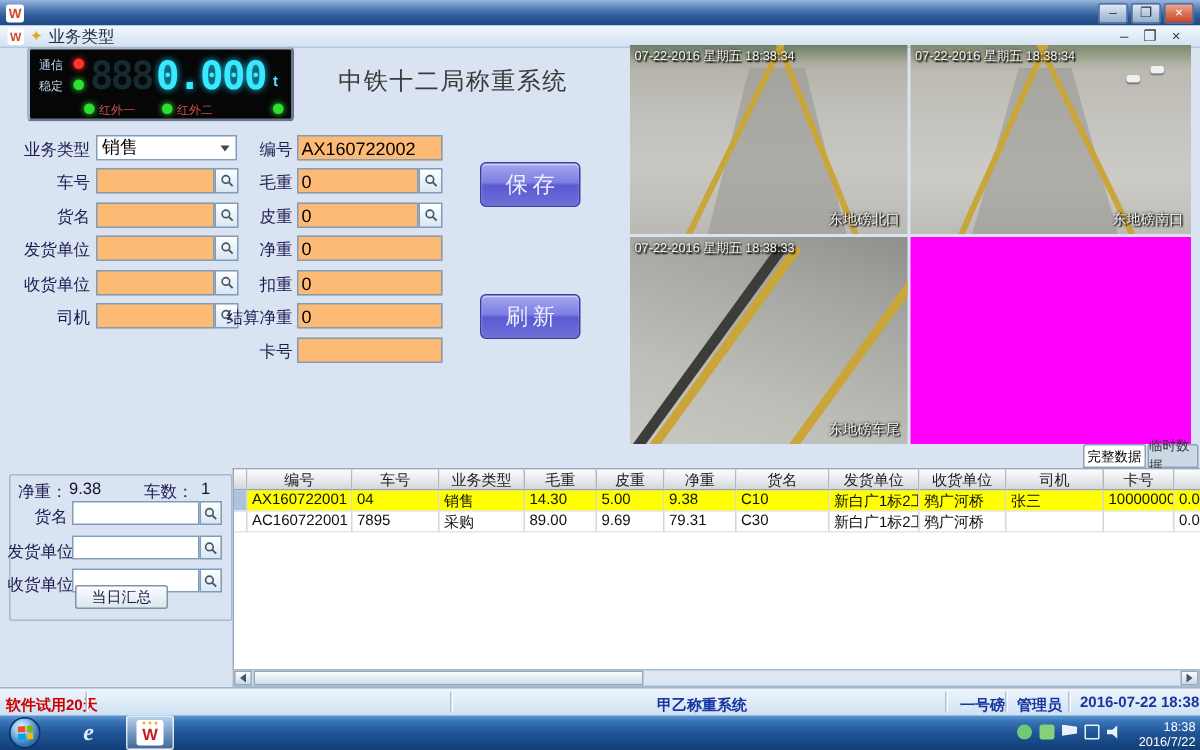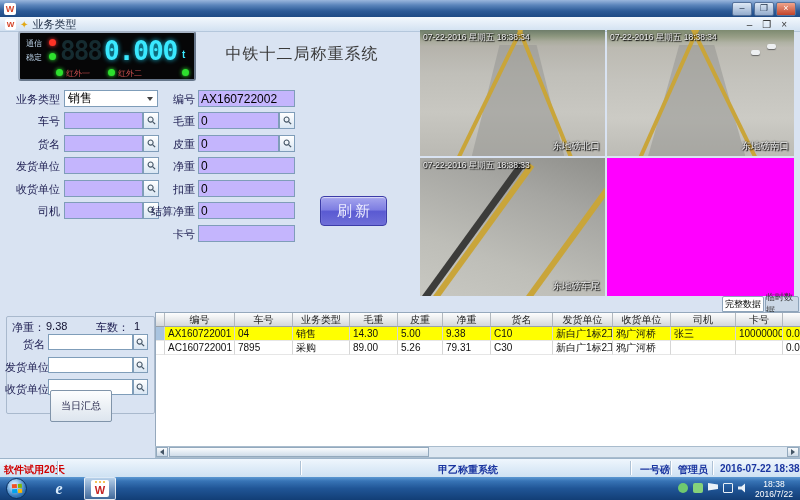--- a/index.html
+++ b/index.html
@@ -39,21 +39,21 @@
   .ledval{position:absolute;left:84px;top:3px;font:bold 26px "DejaVu Sans Mono",monospace;
     color:#3ae9ff;letter-spacing:-1px;text-shadow:0 0 5px #18c8e8}
   .ledunit{position:absolute;left:162px;top:16px;font-size:10px;color:#3ae9ff;font-weight:bold}
   .irlab{position:absolute;font-size:8px;color:#d05050;white-space:nowrap}
 
   
   .systitle{left:193px;top:44px;width:218px;text-align:center;font-size:16px;color:#3a3a3a;letter-spacing:1px}
 
   
   .flb{position:absolute;font-size:11px;color:#1c1c50;text-align:right;white-space:nowrap}
-  .inp{position:absolute;height:17px;box-sizing:border-box;border:1px solid #7f9db9;background:#c4b5fd;
+  .inp{position:absolute;height:17px;box-sizing:border-box;border:1px solid #7f9db9;background:#fdba74;
     font:12px "Liberation Sans","DejaVu Sans",sans-serif;padding:0 2px;outline:none}
   .sb{position:absolute;width:16px;height:17px;box-sizing:border-box;border:1px solid #7f9db9;
     background:linear-gradient(#ffffff,#d9e6f3);display:flex;align-items:center;justify-content:center;padding:0}
   .combo{position:absolute;left:64px;top:90px;width:94px;height:17px;box-sizing:border-box;
     border:1px solid #7f9db9;background:#fff;font-size:12px;display:flex;align-items:center;padding-left:3px}
   .combo .arr{margin-left:auto;margin-right:4px;width:0;height:0;border-left:3px solid transparent;
     border-right:3px solid transparent;border-top:4px solid #444}
 
   
   .abtn{position:absolute;left:320px;width:67px;height:30px;box-sizing:border-box;
@@ -88,21 +88,21 @@
   .tab.idle{background:#ccd8e6;color:#333}
 
   
   .gbox{left:6px;top:316px;width:147px;height:96px;border:1px solid #a9b9cd;border-radius:2px}
   .slb{position:absolute;font-size:11px;color:#1c1c50;text-align:right;white-space:nowrap}
   .sval{position:absolute;font-size:11px;color:#101030}
   .sinp{position:absolute;height:16px;box-sizing:border-box;border:1px solid #7f9db9;background:#fff;
     font:11px "Liberation Sans",sans-serif;padding:0 2px;outline:none}
   .ssb{position:absolute;width:15px;height:16px;box-sizing:border-box;border:1px solid #7f9db9;
     background:linear-gradient(#ffffff,#d9e6f3);display:flex;align-items:center;justify-content:center;padding:0}
-  .sumbtn{position:absolute;left:50px;top:390px;width:62px;height:32px;box-sizing:border-box;
+  .sumbtn{position:absolute;left:50px;top:390px;width:62px;height:16px;box-sizing:border-box;
     border:1px solid #8094aa;border-radius:2px;background:linear-gradient(#fcfdfe,#dde5ee);
     font-size:10px;color:#1a1a40;display:flex;align-items:center;justify-content:center;cursor:pointer}
 
   
   .grid{left:155px;top:312px;width:645px;height:134px;background:#fff;overflow:hidden;
     border-top:1px solid #95a8bc;border-left:1px solid #95a8bc}
   .tr{display:flex;width:672px;height:14px}
   .th,.td{box-sizing:border-box;flex:0 0 auto;font-size:10px;display:flex;align-items:center;
     white-space:nowrap;overflow:hidden}
   .th{justify-content:center;color:#222;background:linear-gradient(#fdfdfd,#e7e9eb 55%,#d3d7db);
@@ -141,21 +141,21 @@
   .wbtn{position:absolute;left:84px;top:0;width:32px;height:23px;box-sizing:border-box;border:1px solid rgba(255,255,255,.75);
     border-radius:2px;background:linear-gradient(rgba(255,255,255,.6),rgba(200,225,250,.25));
     display:flex;align-items:center;justify-content:center}
   .wic{width:18px;height:17px;background:#fff;border-radius:2px;position:relative;
     display:flex;align-items:flex-end;justify-content:center}
   .wic .w{color:#c42222;font-weight:bold;font-size:11px;line-height:13px}
   .wic .dots{position:absolute;top:1px;left:4px;width:2px;height:2px;border-radius:50%;background:#f0b020;
     box-shadow:4px 0 0 #f0b020,8px 0 0 #f0b020}
   .tray{position:absolute;right:52px;top:6px;display:flex;gap:5px;align-items:center}
   .ti{width:10px;height:10px;display:block}
-  .clock{position:absolute;right:3px;top:2px;width:46px;text-align:center;color:#fff;font-size:8.5px;line-height:10px}
+  .clock{position:absolute;right:3px;top:2px;width:46px;text-align:right;color:#fff;font-size:8.5px;line-height:10px}
 
   
   .wm{left:232px;top:222px;width:345px;height:84px;z-index:40;pointer-events:none}
   .wmtext{position:absolute;left:90px;top:2px;font-size:58px;line-height:76px;letter-spacing:2px;
     color:rgba(142,188,228,.68);text-shadow:0 0 1px rgba(255,255,255,.5);white-space:nowrap}
 </style>
 </head>
 <body>
 
 <div class="screen">
@@ -274,20 +274,21 @@
 
   <span class="flb" style="left:133px;top:182px;width:62px">扣重</span>
   <input class="inp" style="left: 198px; top: 180px; width: 97px;" value="0">
 
   <span class="flb" style="left:133px;top:204px;width:62px">结算净重</span>
   <input class="inp" style="left: 198px; top: 202px; width: 97px;" value="0">
 
   <span class="flb" style="left:133px;top:227px;width:62px">卡号</span>
   <input class="inp" style="left: 198px; top: 225px; width: 97px;" value="">
 
+  <div class="abtn" style="top:108px">保存</div>
   <div class="abtn" style="top:196px">刷新</div>
 
   <div class="abs cams">
     <div class="cam cam1">
       <div class="deck" style="left:28%;top:12%;width:50%;height:88%;clip-path:polygon(30% 0,70% 0,100% 100%,0 100%)"></div>
       <div class="ystripe" style="left:30%;transform:rotate(26deg)"></div>
       <div class="ystripe" style="left:72%;transform:rotate(-22deg)"></div>
       <span class="ts">07-22-2016 星期五 18:38:34</span>
       <span class="cl">东地磅北口</span>
     </div>
@@ -378,21 +379,21 @@
       <div class="td c10">张三</div>
       <div class="td c11">1000000001</div>
       <div class="td c12">0.000</div>
     </div>
     <div class="tr">
       <div class="td c0"></div>
       <div class="td c1">AC160722001</div>
       <div class="td c2">7895</div>
       <div class="td c3">采购</div>
       <div class="td c4">89.00</div>
-      <div class="td c5">5.26</div>
+      <div class="td c5">9.69</div>
       <div class="td c6">79.31</div>
       <div class="td c7">C30</div>
       <div class="td c8">新白广1标2工…</div>
       <div class="td c9">鸦广河桥</div>
       <div class="td c10"></div>
       <div class="td c11"></div>
       <div class="td c12">0.000</div>
     </div>
   </div>
 

